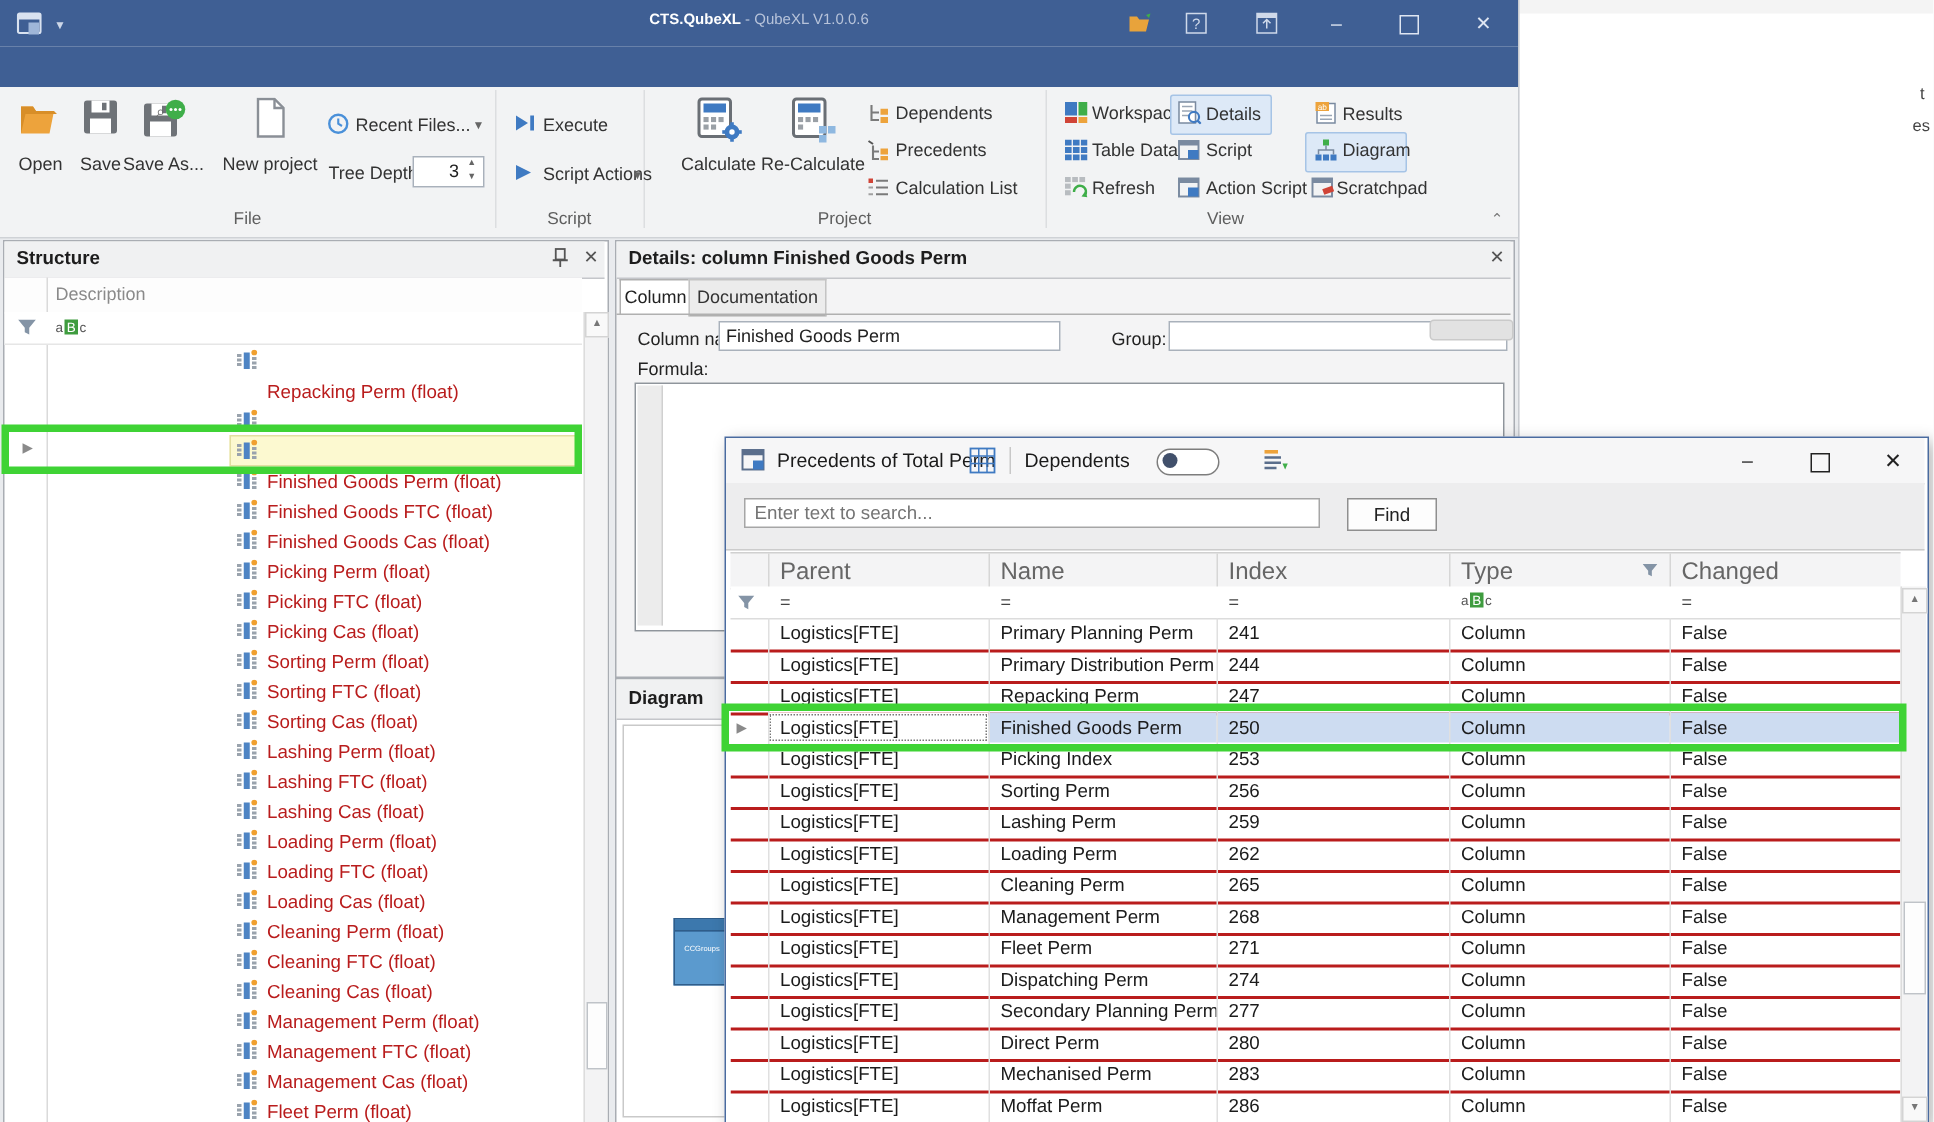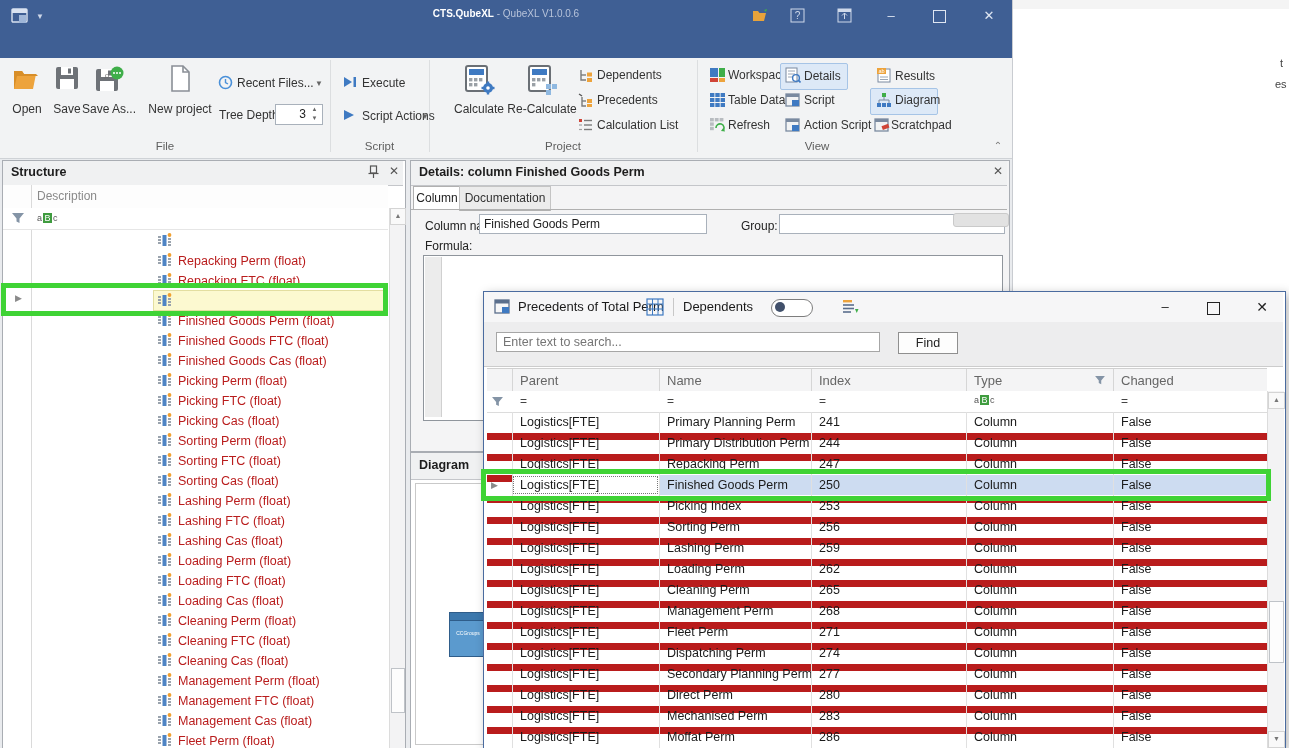--- a/index.html
+++ b/index.html
@@ -75,26 +75,26 @@
   #fw-sep{left:189px;top:6px;width:1px;height:18px;background:#c8c8c8;}
   #fw-dep-label{left:199px;top:7px;font-size:13px;color:#1a1a1a;}
   #fw-toggle{left:287px;top:7px;width:40px;height:16px;border:1px solid #7d7d7d;border-radius:9px;background:#fff;}
   #fw-toggle .knob{position:absolute;left:3px;top:2px;width:10px;height:10px;border-radius:50%;background:#41506b;}
   .fw-winbtn{top:6px;width:18px;height:18px;color:#222;font-size:13px;text-align:center;line-height:18px;}
   #fw-search-strip{left:0;top:30px;width:799px;height:44px;background:#ededee;border-bottom:1px solid #cccccc;}
   #fw-search{left:12px;top:10px;width:384px;height:20px;background:#fff;border:1px solid #a6a6a6;font-size:12.5px;color:#444;padding:0 6px;}
   #fw-find{left:414px;top:10px;width:60px;height:22px;background:#fdfdfd;border:1px solid #8f8f8f;font-size:12.5px;color:#222;font-family:"Liberation Sans",sans-serif;}
   #fw-grid{left:3px;top:76px;width:796px;height:381px;}
   .hdr-row{position:absolute;left:0;top:0;width:780px;height:23px;background:#f4f4f5;border-top:1px solid #d0d0d0;border-bottom:1px solid #d0d0d0;}
-  .hdr-cell{position:absolute;top:4px;font-size:13px;color:#666;}
+  .hdr-cell{position:absolute;top:4px;font-size:16px;color:#666;}
   .vline{position:absolute;top:0;width:1px;background:#d6d6d6;}
   #fw-filter{position:absolute;left:0;top:23px;width:780px;height:21px;background:#fff;border-bottom:1px solid #dcdcdc;}
   .flt-val{position:absolute;top:3px;font-size:12px;color:#444;}
   #fw-rows{position:absolute;left:0;top:44px;width:780px;height:337px;overflow:hidden;}
-  .t-row{position:absolute;left:0;width:780px;height:21px;border-bottom:7px solid #b91c1c;}
+  .t-row{position:absolute;left:0;width:780px;height:21px;border-bottom:2px solid #b91c1c;}
   .tc{position:absolute;top:0;height:20px;line-height:20px;font-size:12.5px;color:#1b1b1b;padding-left:8px;overflow:hidden;white-space:nowrap;}
   .c0{left:0;width:17px;padding-left:0;}
   .c1{left:25px;width:139px;}
   .c2{left:172px;width:144px;}
   .c3{left:324px;width:147px;}
   .c4{left:479px;width:139px;}
   .c5{left:626px;width:146px;}
   .selc{background:#cddcf1;}
   .foc{background:#fff;outline:1px dotted #777;outline-offset:-2px;}
   .tri{position:absolute;left:4px;top:0;font-size:9px;color:#8a8a8a;}
@@ -436,33 +436,20 @@
                 <rect x="0" y="3" width="3" height="2" fill="#9aa3ad"></rect>
                 <rect x="0" y="6" width="3" height="2" fill="#9aa3ad"></rect>
                 <rect x="0" y="9" width="3" height="2" fill="#9aa3ad"></rect>
                 <rect x="4.5" y="2" width="4" height="11" fill="#4e84c4"></rect>
                 <rect x="10" y="5" width="3" height="2" fill="#9aa3ad"></rect>
                 <rect x="10" y="8" width="3" height="2" fill="#9aa3ad"></rect>
                 <rect x="10" y="11" width="3" height="2" fill="#9aa3ad"></rect>
                 <circle cx="11.5" cy="2" r="1.9" fill="#f0a030"></circle>
               </svg></span>
             <span class="tr-label">Repacking Perm (float)</span>
-          </div>
-          <div class="tree-row" style="top: 21px;">
-            <span class="tr-icon"><svg width="14" height="14" viewBox="0 0 14 14">
-                <rect x="0" y="3" width="3" height="2" fill="#9aa3ad"></rect>
-                <rect x="0" y="6" width="3" height="2" fill="#9aa3ad"></rect>
-                <rect x="0" y="9" width="3" height="2" fill="#9aa3ad"></rect>
-                <rect x="4.5" y="2" width="4" height="11" fill="#4e84c4"></rect>
-                <rect x="10" y="5" width="3" height="2" fill="#9aa3ad"></rect>
-                <rect x="10" y="8" width="3" height="2" fill="#9aa3ad"></rect>
-                <rect x="10" y="11" width="3" height="2" fill="#9aa3ad"></rect>
-                <circle cx="11.5" cy="2" r="1.9" fill="#f0a030"></circle>
-              </svg></span>
-            <span class="tr-label">Repacking FTC (float)</span>
           </div>
           <div class="tree-row" style="top: 41px;">
             <span class="tr-icon"><svg width="14" height="14" viewBox="0 0 14 14">
                 <rect x="0" y="3" width="3" height="2" fill="#9aa3ad"></rect>
                 <rect x="0" y="6" width="3" height="2" fill="#9aa3ad"></rect>
                 <rect x="0" y="9" width="3" height="2" fill="#9aa3ad"></rect>
                 <rect x="4.5" y="2" width="4" height="11" fill="#4e84c4"></rect>
                 <rect x="10" y="5" width="3" height="2" fill="#9aa3ad"></rect>
                 <rect x="10" y="8" width="3" height="2" fill="#9aa3ad"></rect>
                 <rect x="10" y="11" width="3" height="2" fill="#9aa3ad"></rect>

